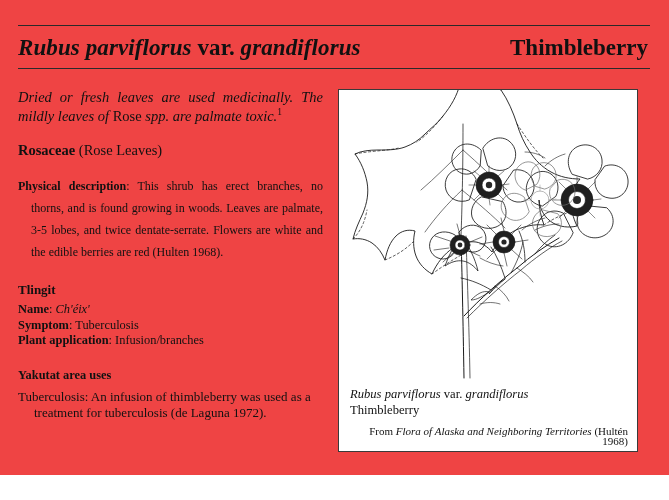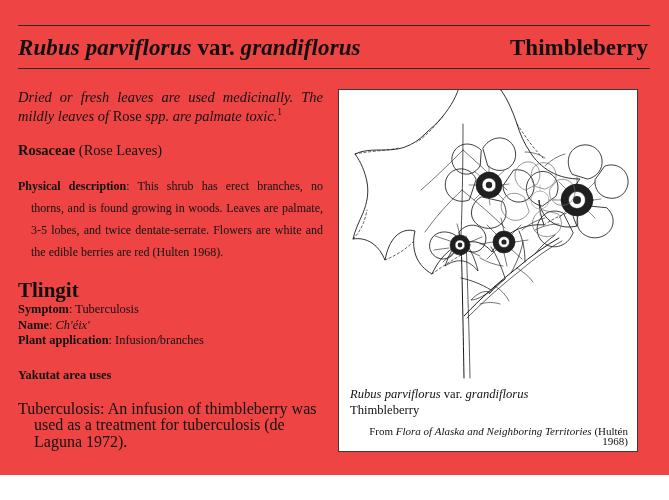--- a/index.html
+++ b/index.html
@@ -99,40 +99,40 @@
     font-size: 12px;
     line-height: 22px;
     text-align: justify;
     margin: 16px 0 16px 0;
     padding-left: 13px;
     text-indent: -13px;
   }
   .phys-desc .bold { font-weight: bold; }
 
   .tlingit-heading {
-    font-size: 21px;
+    font-size: 13px;
     font-weight: bold;
     line-height: 22px;
     margin: 0 0 1px 0;
   }
   .tlingit-line {
     font-size: 12.4px;
     line-height: 15.6px;
   }
   .tlingit-line .label { font-weight: bold; }
   .tlingit-line .ital { font-style: italic; }
 
   .yakutat-heading {
     font-size: 12.4px;
     font-weight: bold;
-    margin: 18px 0 18px 0;
+    margin: 18px 0 6px 0;
     line-height: 16px;
   }
   .yakutat-body {
-    font-size: 16px;
+    font-size: 13px;
     line-height: 16.4px;
     padding-left: 16px;
     text-indent: -16px;
     margin: 0;
   }
 
   
   .illus-box {
     position: absolute;
     left: 338px; top: 89px;
@@ -199,26 +199,26 @@
     <div class="family-block">
       <div><span class="bold">Rosaceae</span>
         <span>(Rose Leaves)</span>
       </div>
     </div>
 
     <p class="phys-desc"><span class="bold">Physical description</span><span>:</span><span>  This shrub has erect branches, no thorns, and is found growing in woods.  Leaves are palmate, 3-5 lobes, and twice dentate-serrate.  Flowers are white and the edible berries are red (Hulten 1968).</span></p>
 
     <div class="tlingit-heading">Tlingit</div>
 
+    <div class="tlingit-line"><span class="label">Name</span><span>:</span>
+      <span class="ital">Ch'éix'</span>
+    </div>
+
     <div class="tlingit-line"><span class="label">Symptom</span><span>:</span>
       <span>Tuberculosis</span>
-    </div>
-
-    <div class="tlingit-line"><span class="label">Name</span><span>:</span>
-      <span class="ital">Ch'éix'</span>
     </div>
 
     <div class="tlingit-line"><span class="label">Plant application</span><span>:</span>
       <span>Infusion/branches</span>
     </div>
 
     <div class="yakutat-heading">Yakutat area uses</div>
     <p class="yakutat-body">Tuberculosis: An infusion of thimbleberry was used as a treatment for tuberculosis (de Laguna 1972).</p>
 
   </div>

